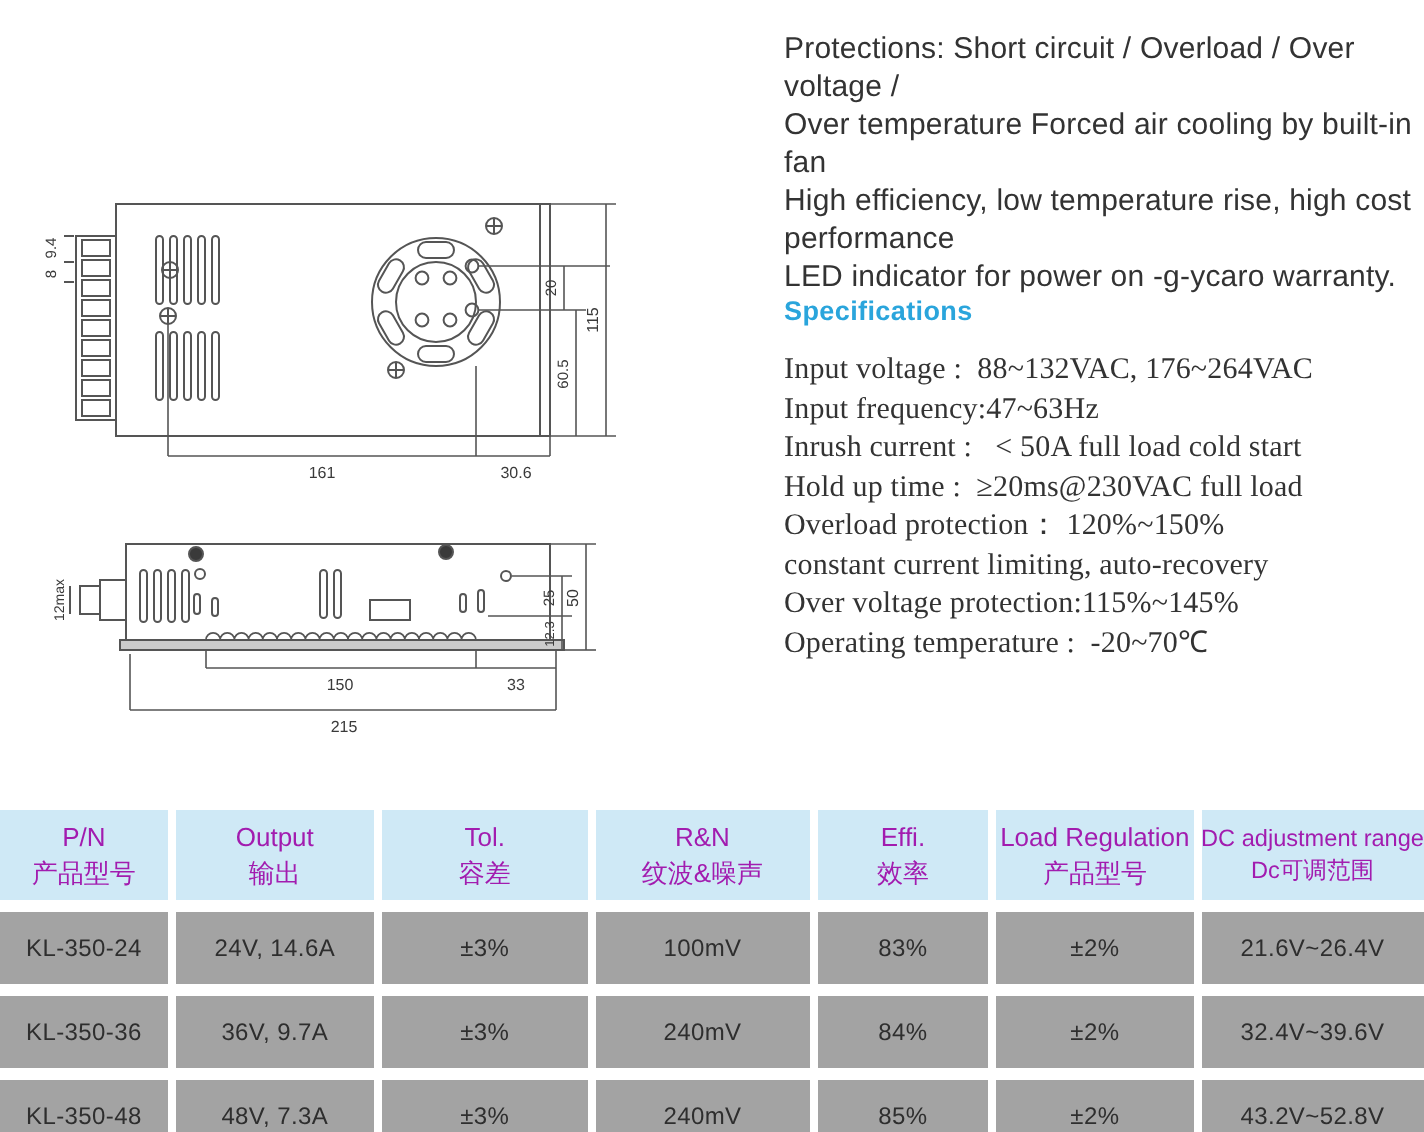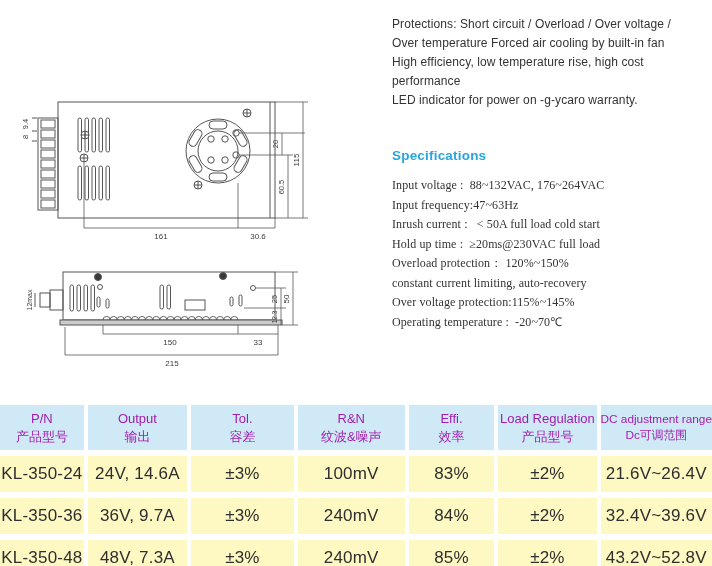--- a/index.html
+++ b/index.html
@@ -6,21 +6,21 @@
   body{
     width:712px;height:566px;position:relative;overflow:hidden;
     background:#ffffff;font-family:"Liberation Sans",sans-serif;color:#2f2f2f;
   }
   .abs{position:absolute;}
 
   
   .textblock{left:392px;width:318px;}
   .tb-title{color:#2aa5dc;font-size:13.5px;font-weight:bold;letter-spacing:.2px;}
   .tb-lines{margin-top:9px;}
-  .tb-line{font-size:12px;line-height:19px;color:#333;white-space:pre-wrap;letter-spacing:.1px;}
+  .tb-line{font-size:15px;line-height:19px;color:#333;white-space:pre-wrap;letter-spacing:.1px;}
   .specs .tb-lines{margin-top:13px;}
   .specs .tb-line{line-height:19.5px;font-family:Liberation Serif, serif;}
 
   
   .draw svg{display:block;}
   .draw text{font-family:"Liberation Sans",sans-serif;fill:#3a3a3a;}
 
   
   .spec-table{
     left:0;top:405px;width:712px;
@@ -30,22 +30,22 @@
     column-gap:4px;row-gap:6px;
   }
   .hcell{
     background:#cfe9f6;display:flex;flex-direction:column;
     align-items:center;justify-content:center;text-align:center;
     font-size:13px;line-height:1.35;color:#a21caf;
   }
   .hcell .en{white-space:nowrap;}
   .hcell.tight .en,.hcell.tight .zh{font-size:11.8px;}
   .bcell{
-    background:#fef9c3;display:flex;align-items:center;justify-content:center;
-    font-size:17px;color:#2e2e2e;letter-spacing:.2px;
+    background:#a3a3a3;display:flex;align-items:center;justify-content:center;
+    font-size:12px;color:#2e2e2e;letter-spacing:.2px;
   }
 </style>
 </head>
 <body>
 
 <div class="abs draw" style="left:20px;top:90px;width:370px;height:160px;text-align:center;">
   <svg width="370" height="160" viewBox="0 0 370 160">
     <g stroke="#555" fill="none" stroke-width="1">
 
       <g>

